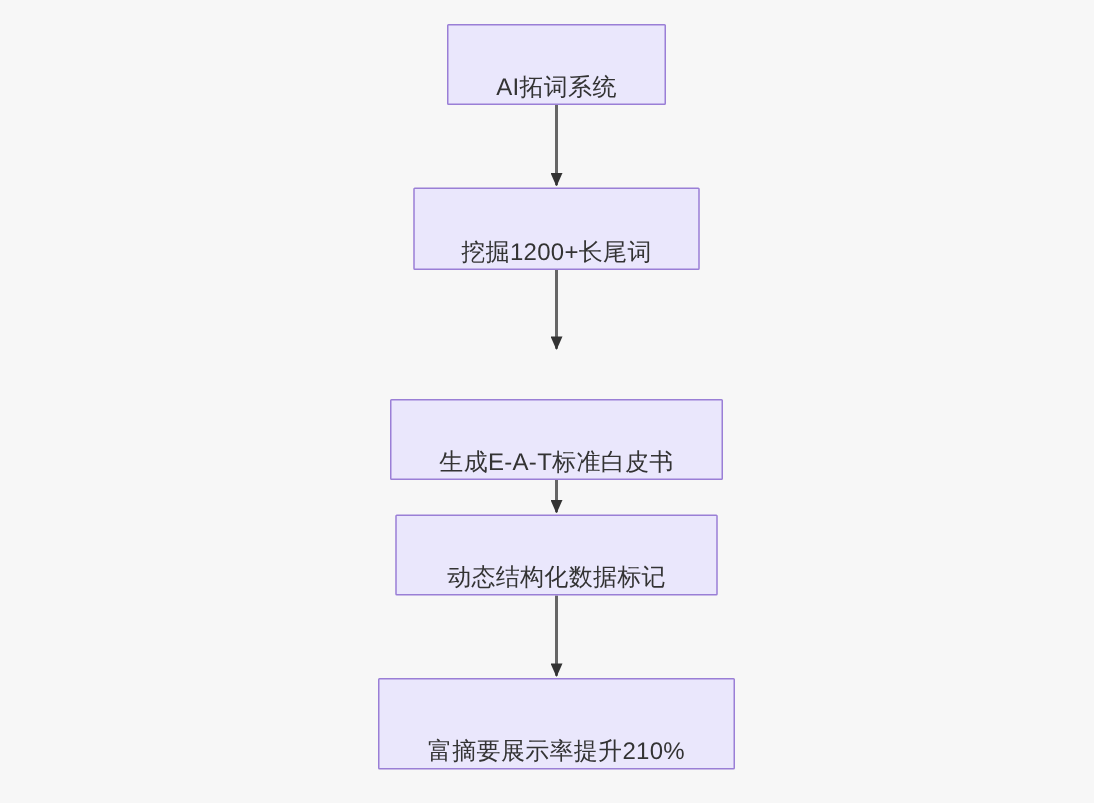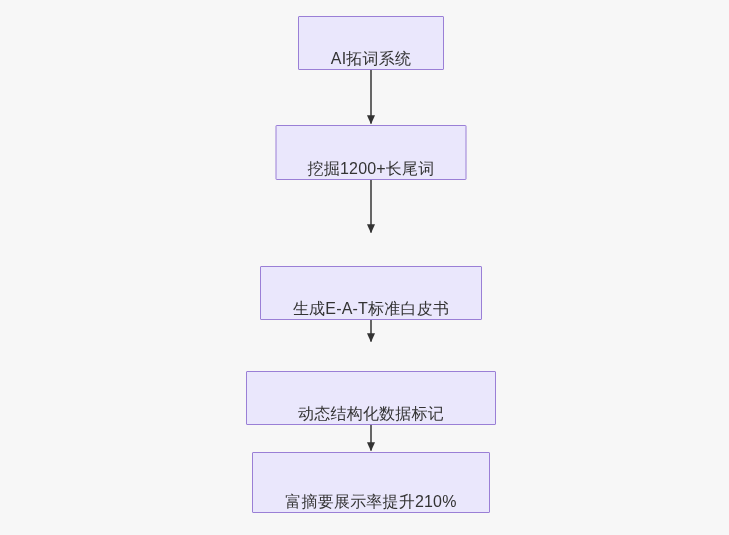--- a/index.html
+++ b/index.html
@@ -73,21 +73,21 @@
   </div>
 
   <div class="node" id="n2" style="left:371px; top:125px; width:191px; height:55px;">
     <span class="node-label">挖掘1200+长尾词</span>
   </div>
 
   <div class="node" id="n3" style="left:371px; top:234px; width:222px; height:54px;margin-top:32px;">
     <span class="node-label">生成E-A-T标准白皮书</span>
   </div>
 
-  <div class="node" id="n4" style="left:371px; top:343px; width:250px; height:54px;margin-top:28px;">
+  <div class="node" id="n4" style="left:371px; top:343px; width:215px; height:54px;">
     <span class="node-label">动态结构化数据标记</span>
   </div>
 
   <div class="node" id="n5" style="left:371px; top:452px; width:238px; height:61px;">
     <span class="node-label">富摘要展示率提升210%</span>
   </div>
 
 </div>
 
 </body></html>

